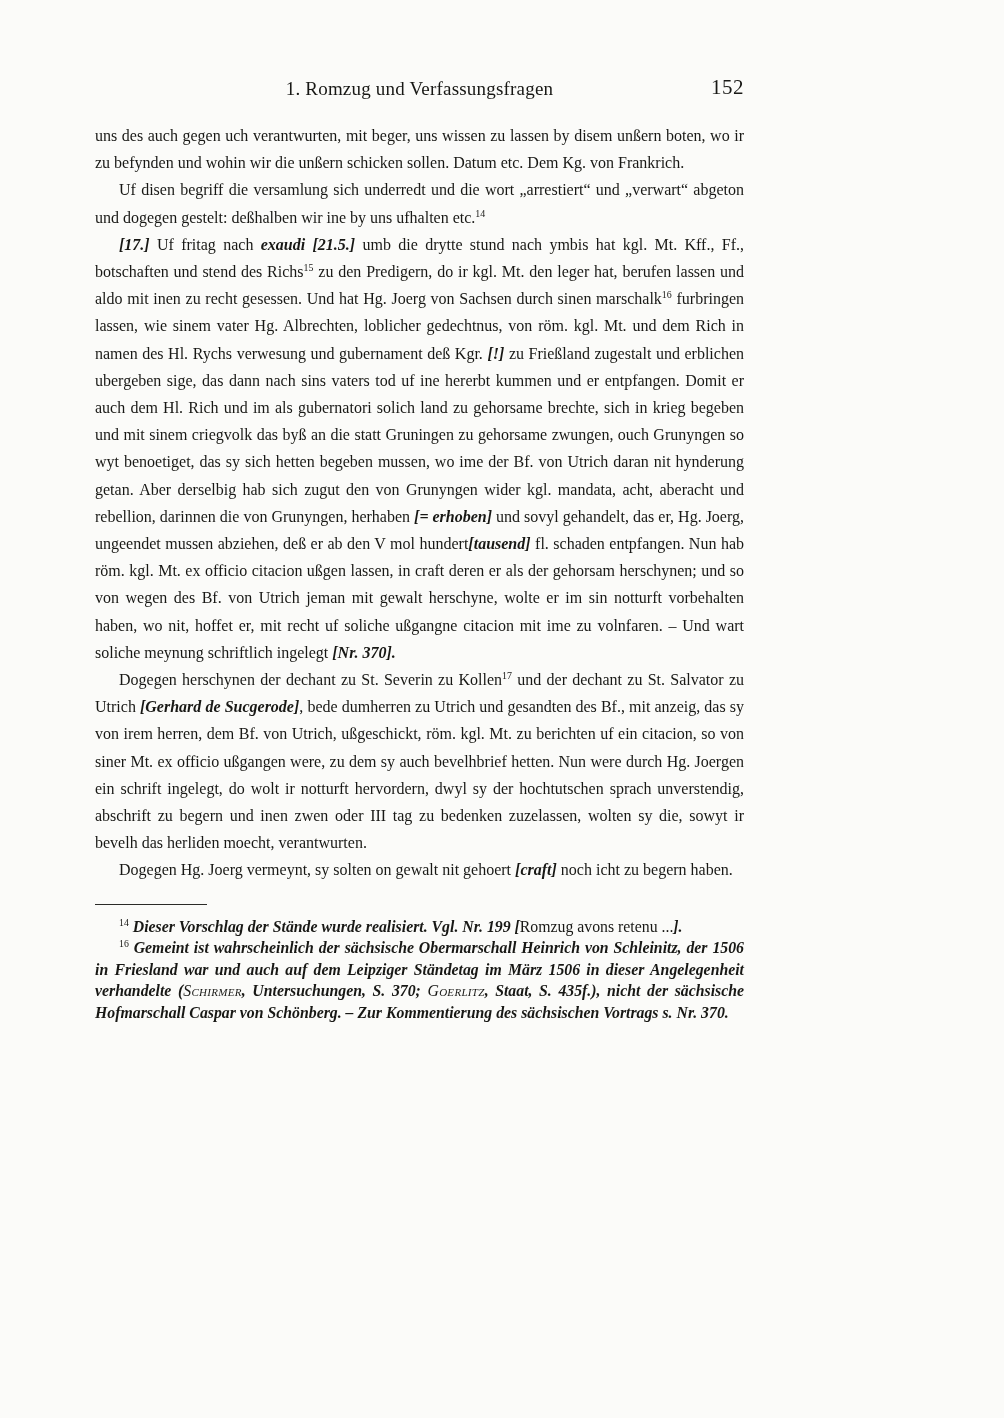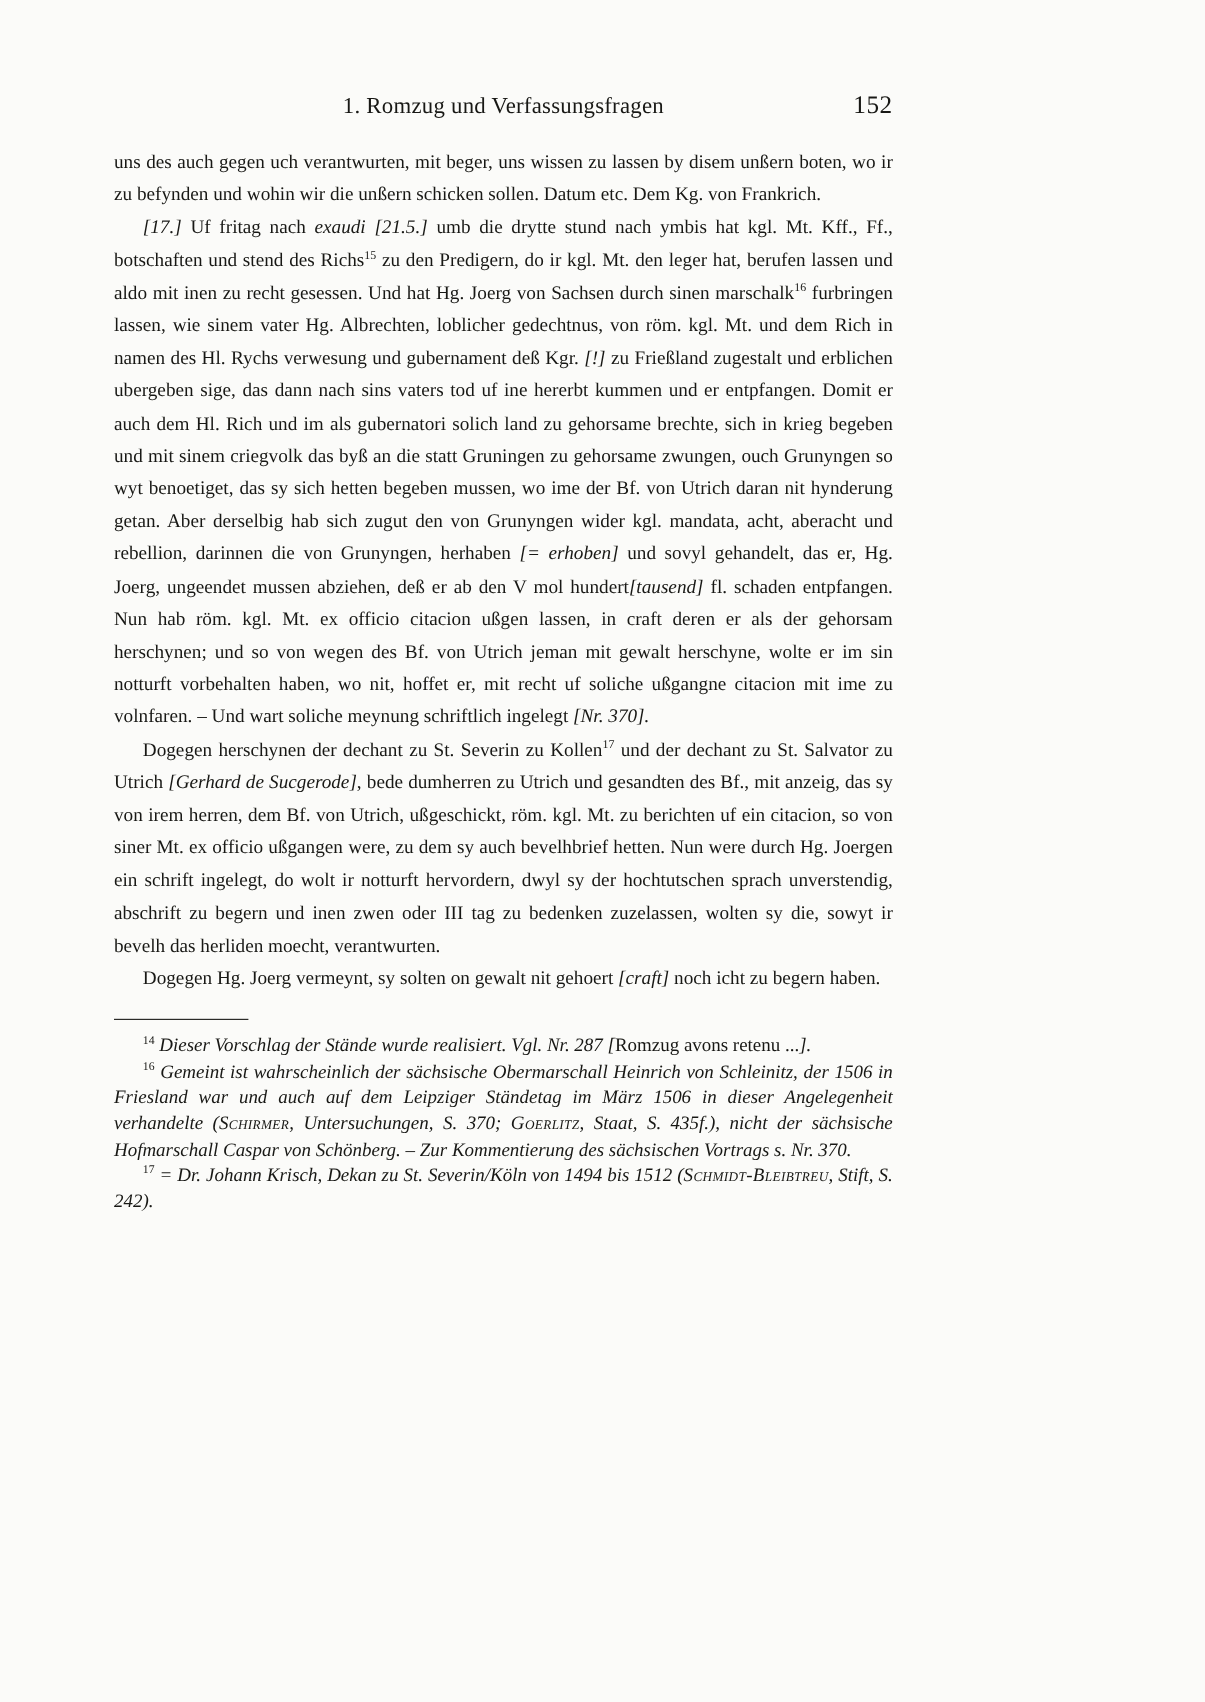--- a/index.html
+++ b/index.html
@@ -38,21 +38,21 @@
     font-size: 16px;
     line-height: 27.2px;
     text-align: justify;
   }
   .body-text p.indent { text-indent: 24px; }
   .sup {
     vertical-align: super;
     font-size: 0.62em;
     line-height: 0;
   }
-  .i  { font-style: italic; }
+  .i  { font-style: italic; font-weight: bold; }
   .sc { font-variant: small-caps; font-style: italic; letter-spacing: 0.3px; }
   .footnote-rule {
     width: 112px;
     border: none;
     border-top: 1.5px solid #2b2b28;
     margin: 20px 0 11px 0;
   }
   .footnotes p {
     margin: 0;
     font-size: 15.8px;
@@ -66,26 +66,26 @@
 
 <div class="page">
 
   <div class="running-header">
     <span class="chapter-title">1. Romzug und Verfassungsfragen</span>
     <span class="page-number">152</span>
   </div>
 
   <div class="body-text" id="body-text">
       <p class=""><span>uns des auch gegen uch verantwurten, mit beger, uns wissen zu lassen by disem unßern boten, wo ir zu befynden und wohin wir die unßern schicken sollen. Datum etc. Dem Kg. von Frankrich.</span></p>
+      <p class="indent"><span>Uf disen begriff die versamlung sich underredt und die wort „arrestiert“ und „verwart“ abgeton und dogegen gestelt: deßhalben wir ine by uns ufhalten etc.</span><span class="sup">14</span></p>
       <p class="indent"><span class="i">[17.]</span><span> Uf fritag nach </span><span class="i">exaudi</span><span> </span><span class="i">[21.5.]</span><span> umb die drytte stund nach ymbis hat kgl. Mt. Kff., Ff., botschaften und stend des Richs</span><span class="sup">15</span><span> zu den Predigern, do ir kgl. Mt. den leger hat, berufen lassen und aldo mit inen zu recht gesessen. Und hat Hg. Joerg von Sachsen durch sinen marschalk</span><span class="sup">16</span><span> furbringen lassen, wie sinem vater Hg. Albrechten, loblicher gedechtnus, von röm. kgl. Mt. und dem Rich in namen des Hl. Rychs verwesung und gubernament deß Kgr. </span><span class="i">[!]</span><span> zu Frießland zugestalt und erblichen ubergeben sige, das dann nach sins vaters tod uf ine hererbt kummen und er entpfangen. Domit er auch dem Hl. Rich und im als gubernatori solich land zu gehorsame brechte, sich in krieg begeben und mit sinem criegvolk das byß an die statt Gruningen zu gehorsame zwungen, ouch Grunyngen so wyt benoetiget, das sy sich hetten begeben mussen, wo ime der Bf. von Utrich daran nit hynderung getan. Aber derselbig hab sich zugut den von Grunyngen wider kgl. mandata, acht, aberacht und rebellion, darinnen die von Grunyngen, herhaben </span><span class="i">[= erhoben]</span><span> und sovyl gehandelt, das er, Hg. Joerg, ungeendet mussen abziehen, deß er ab den V mol hundert</span><span class="i">[tausend]</span><span> fl. schaden entpfangen. Nun hab röm. kgl. Mt. ex officio citacion ußgen lassen, in craft deren er als der gehorsam herschynen; und so von wegen des Bf. von Utrich jeman mit gewalt herschyne, wolte er im sin notturft vorbehalten haben, wo nit, hoffet er, mit recht uf soliche ußgangne citacion mit ime zu volnfaren. – Und wart soliche meynung schriftlich ingelegt </span><span class="i">[Nr. 370].</span></p>
       <p class="indent"><span>Dogegen herschynen der dechant zu St. Severin zu Kollen</span><span class="sup">17</span><span> und der dechant zu St. Salvator zu Utrich </span><span class="i">[Gerhard de Sucgerode]</span><span>, bede dumherren zu Utrich und gesandten des Bf., mit anzeig, das sy von irem herren, dem Bf. von Utrich, ußgeschickt, röm. kgl. Mt. zu berichten uf ein citacion, so von siner Mt. ex officio ußgangen were, zu dem sy auch bevelhbrief hetten. Nun were durch Hg. Joergen ein schrift ingelegt, do wolt ir notturft hervordern, dwyl sy der hochtutschen sprach unverstendig, abschrift zu begern und inen zwen oder III tag zu bedenken zuzelassen, wolten sy die, sowyt ir bevelh das herliden moecht, verantwurten.</span></p>
       <p class="indent"><span>Dogegen Hg. Joerg vermeynt, sy solten on gewalt nit gehoert </span><span class="i">[craft]</span><span> noch icht zu begern haben.</span></p>
     </div>
 
   <hr class="footnote-rule">
 
   <div class="footnotes" id="footnotes">
-      <p><span class="sup">14</span><span> </span><span class="i">Dieser Vorschlag der Stände wurde realisiert. Vgl. Nr. 287 [</span><span>Romzug avons retenu ...</span><span class="i">].</span></p>
+      <p><span class="sup">14</span><span> </span><span class="i">Dieser Vorschlag der Stände wurde realisiert. Vgl. Nr. 199 [</span><span>Romzug avons retenu ...</span><span class="i">].</span></p>
       <p><span class="sup">16</span><span> </span><span class="i">Gemeint ist wahrscheinlich der sächsische Obermarschall Heinrich von Schleinitz, der 1506 in Friesland war und auch auf dem Leipziger Ständetag im März 1506 in dieser Angelegenheit verhandelte (</span><span class="sc">Schirmer</span><span class="i">, Untersuchungen, S. 370; </span><span class="sc">Goerlitz</span><span class="i">, Staat, S. 435f.), nicht der sächsische Hofmarschall Caspar von Schönberg. – Zur Kommentierung des sächsischen Vortrags s. Nr. 370.</span></p>
-      <p><span class="sup">17</span><span> </span><span class="i">= Dr. Johann Krisch, Dekan zu St. Severin/Köln von 1494 bis 1512 (</span><span class="sc">Schmidt-Bleibtreu</span><span class="i">, Stift, S. 242).</span></p>
     </div>
 
 </div>
 
 </body></html>

